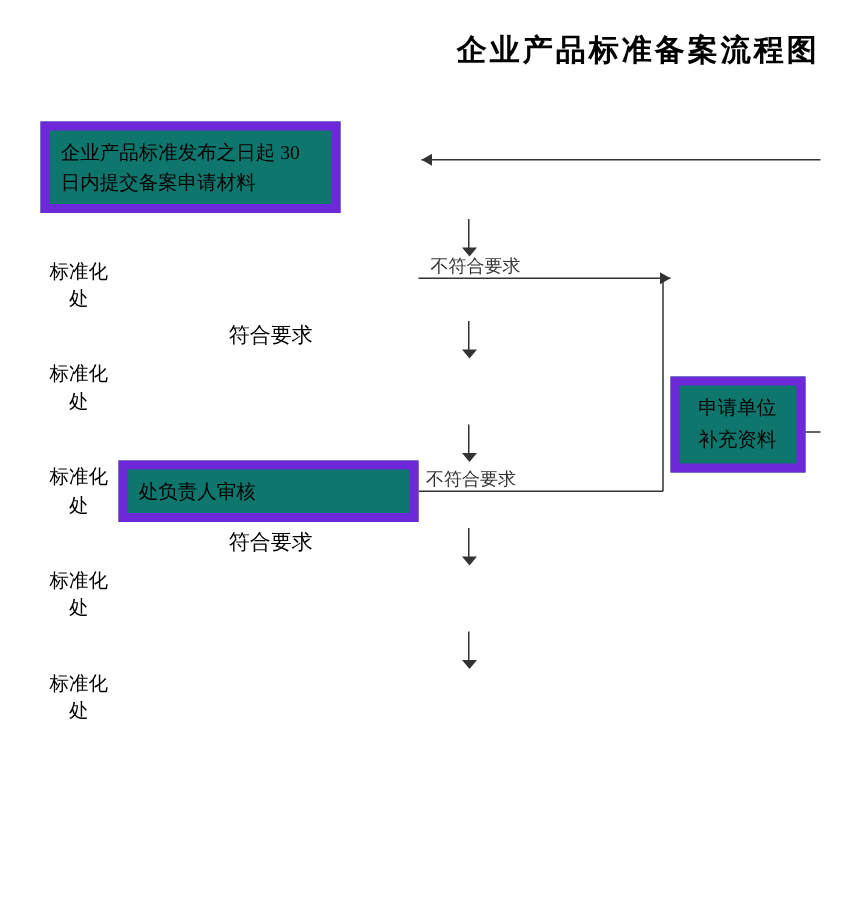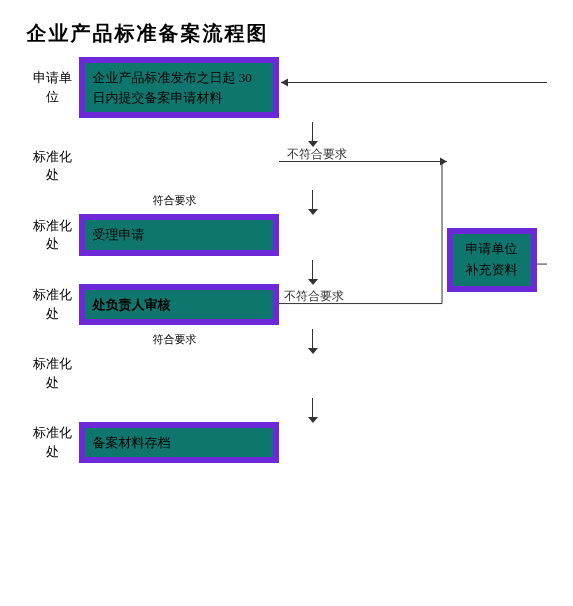--- a/index.html
+++ b/index.html
@@ -11,24 +11,24 @@
       display: flex;
       justify-content: center;
       align-items: flex-start;
       padding: 10px;
     }
     .diagram-container {
       width: 550px;
       padding: 10px 15px;
     }
     .title {
-      text-align: left;
+      text-align: right;
       font-size: 20px;
       font-weight: bold;
-      margin-bottom: 10px;
+      margin-bottom: 34px;
       letter-spacing: 2px;
     }
     
     .flow-row {
       display: flex;
       align-items: center;
       margin-bottom: 0;
       position: relative;
     }
     .dept-label {
@@ -68,21 +68,21 @@
     .arrow-down-line::after {
       content: '';
       position: absolute;
       bottom: -5px;
       left: -4px;
       border-left: 5px solid transparent;
       border-right: 5px solid transparent;
       border-top: 6px solid #333;
     }
     .arrow-label {
-      font-size: 11px;
+      font-size: 14px;
       margin-left: 4px;
       position: absolute;
       left: 70px;
       top: 50%;
       transform: translateY(-50%);
       white-space: nowrap;
     }
     
     .svg-overlay {
       position: absolute;
@@ -111,75 +111,68 @@
         <line x1="252" y1="246.5625" x2="415" y2="246.5625" stroke="#333" stroke-width="1"></line>
         <line x1="415" y1="246.5625" x2="415" y2="104.5" stroke="#333" stroke-width="1"></line>
         <text x="257" y="242.5625" font-size="12" font-family="SimSun,serif" fill="#333">不符合要求</text>
         <line x1="510" y1="207.0625" x2="523" y2="207.0625" stroke="#333" stroke-width="1"></line>
         <line x1="523" y1="207.0625" x2="523" y2="25.5" stroke="#333" stroke-width="1"></line>
         <line x1="523" y1="25.5" x2="254" y2="25.5" stroke="#333" stroke-width="1"></line>
         <polygon points="254,25.5 261,21.5 261,29.5" fill="#333"></polygon>
       </svg>
 
     <div class="flow-row" style="margin-top:0;" id="r1">
-      <div class="dept-label">申请单位</div>
       <div class="box box-wide" id="box1" style="width:200px;">
         企业产品标准发布之日起 30<br>日内提交备案申请材料
       </div>
     </div>
 
     <div class="arrow-down">
       <div class="arrow-down-line"></div>
     </div>
 
     <div class="flow-row" id="r2">
       <div class="dept-label">标准化处</div>
     </div>
 
     <div class="arrow-down">
       <div class="arrow-down-line"></div>
       <span class="arrow-label">符合要求</span>
     </div>
 
     <div class="flow-row" id="r3">
       <div class="dept-label">标准化处</div>
-      <div class="box box-wide" id="box3" style="width:200px;">
-        受理申请
-      </div>
     </div>
 
     <div class="arrow-down">
       <div class="arrow-down-line"></div>
     </div>
 
     <div class="flow-row" id="r4">
       <div class="dept-label">标准化处</div>
-      <div class="box box-wide" id="box4" style="width:200px;font-weight:bold;">
+      <div class="box box-wide" id="box4" style="width:200px;">
         处负责人审核
       </div>
     </div>
 
     <div class="arrow-down">
       <div class="arrow-down-line"></div>
       <span class="arrow-label">符合要求</span>
     </div>
 
     <div class="flow-row" id="r5">
       <div class="dept-label">标准化处</div>
     </div>
 
     <div class="arrow-down">
       <div class="arrow-down-line"></div>
     </div>
 
     <div class="flow-row" id="r6">
       <div class="dept-label">标准化处</div>
-      <div class="box box-wide" id="box6" style="width:200px;">
-        备案材料存档
-      </div>
     </div>
 
     <div style="position:absolute; right:10px; top:0; display:flex; flex-direction:column; align-items:flex-start; justify-content:center; height:100%;">
       <div class="box" style="width:90px; text-align:center; line-height:1.6;" id="suppBox">
         申请单位补充资料
       </div>
     </div>
 
   </div>
 </div>

